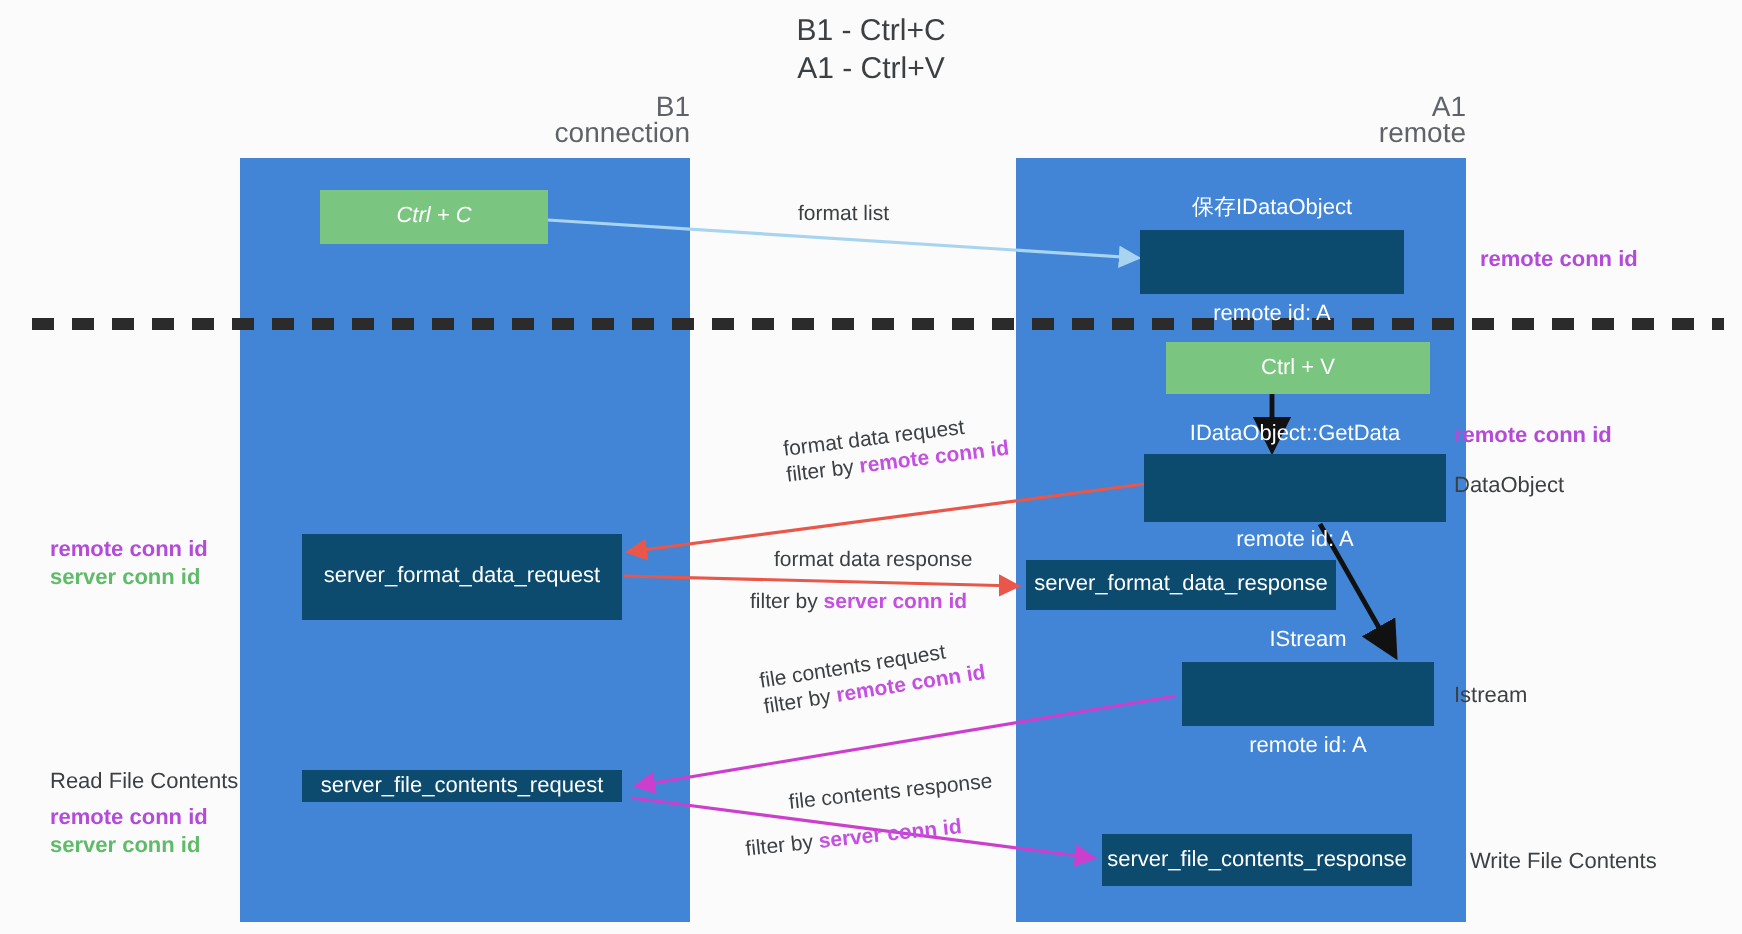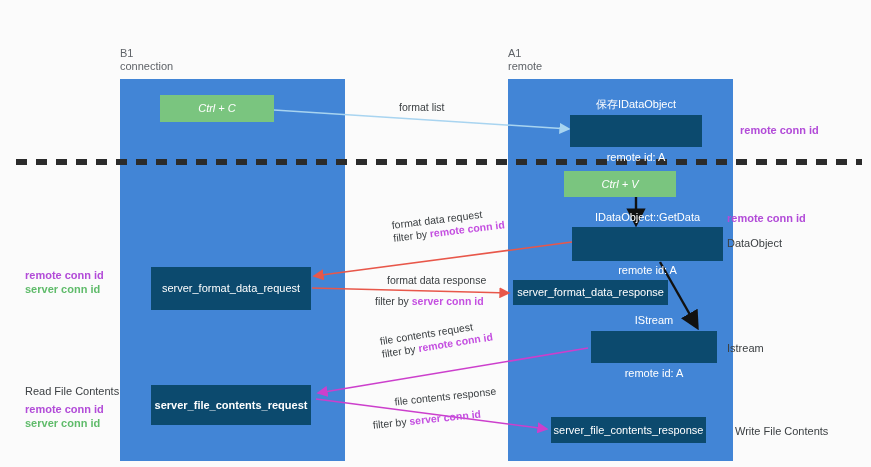--- a/index.html
+++ b/index.html
@@ -13,22 +13,22 @@
   #stage{position:absolute;left:0;top:0;width:871px;height:467px;}
 
   
   .title{
     position:absolute;left:0;top:6px;width:871px;
     text-align:center;color:#3c4043;font-size:15px;line-height:19px;
   }
 
   
   .colhead{
-    position:absolute;text-align:left;color:#5f6368;
-    font-size:11px;line-height:13px;
+    position:absolute;text-align:right;color:#5f6368;
+    font-size:14px;line-height:13px;
   }
 
   
   .lane{position:absolute;background:#4285d6;}
 
   
   .node{
     position:absolute;display:flex;align-items:center;justify-content:center;
     flex-direction:column;color:#ffffff;font-size:11px;line-height:13px;
     text-align:center;box-sizing:border-box;padding:2px 4px;
@@ -51,20 +51,24 @@
   .elabel .rot{display:block;}
 
   svg.overlay{position:absolute;left:0;top:0;width:871px;height:467px;
     pointer-events:none;}
 </style>
 </head>
 <body>
 
 <div id="stage">
 
+  <div class="title">
+    <div>B1 - Ctrl+C</div>
+    <div>A1 - Ctrl+V</div>
+  </div>
 
   <div class="colhead" style="left:120px;top:47px;width:225px;">
     <div>B1</div>
     <div>connection</div>
   </div>
   <div class="colhead" style="left:508px;top:47px;width:225px;">
     <div>A1</div>
     <div>remote</div>
   </div>
 
@@ -106,21 +110,21 @@
 
   <div class="node green" style="left:160px;top:95px;width:114px;height:27px;font-style:italic;">
     <span>Ctrl + C</span>
   </div>
 
   <div class="node orange" style="left:570px;top:115px;width:132px;height:32px;">
     <span>保存IDataObject</span>
     <span>remote id: A</span>
   </div>
 
-  <div class="node green" style="left:564px;top:171px;width:112px;height:26px;font-style:italic;">
+  <div class="node green" style="left:583px;top:171px;width:132px;height:26px;">
     <span>Ctrl + V</span>
   </div>
 
   <div class="node orange" style="left:572px;top:227px;width:151px;height:34px;">
     <span>IDataObject::GetData</span>
     <span>remote id: A</span>
   </div>
 
   <div class="node orange" style="left:151px;top:267px;width:160px;height:43px;">
     <span>server_format_data_request</span>
@@ -128,21 +132,21 @@
 
   <div class="node orange" style="left:513px;top:280px;width:155px;height:25px;">
     <span>server_format_data_response</span>
   </div>
 
   <div class="node orange" style="left:591px;top:331px;width:126px;height:32px;">
     <span>IStream</span>
     <span>remote id: A</span>
   </div>
 
-  <div class="node orange" style="left:151px;top:385px;width:160px;height:40px;font-weight:bold;">
+  <div class="node orange" style="left:151px;top:385px;width:160px;height:16px;">
     <span>server_file_contents_request</span>
   </div>
 
   <div class="node orange" style="left:551px;top:417px;width:155px;height:26px;">
     <span>server_file_contents_response</span>
   </div>
 
   <div class="elabel" style="left:399px;top:101px;">
     <span>format list</span>
   </div>

